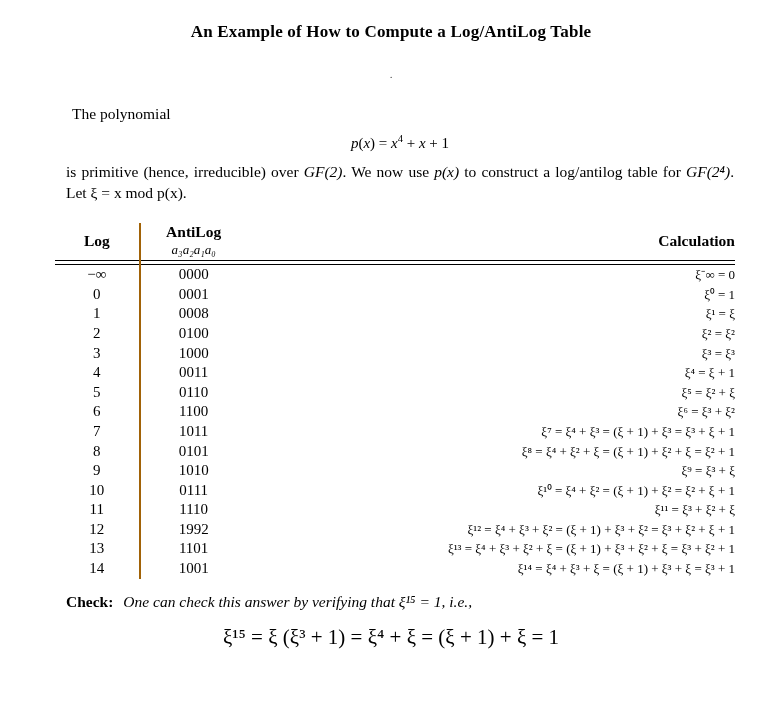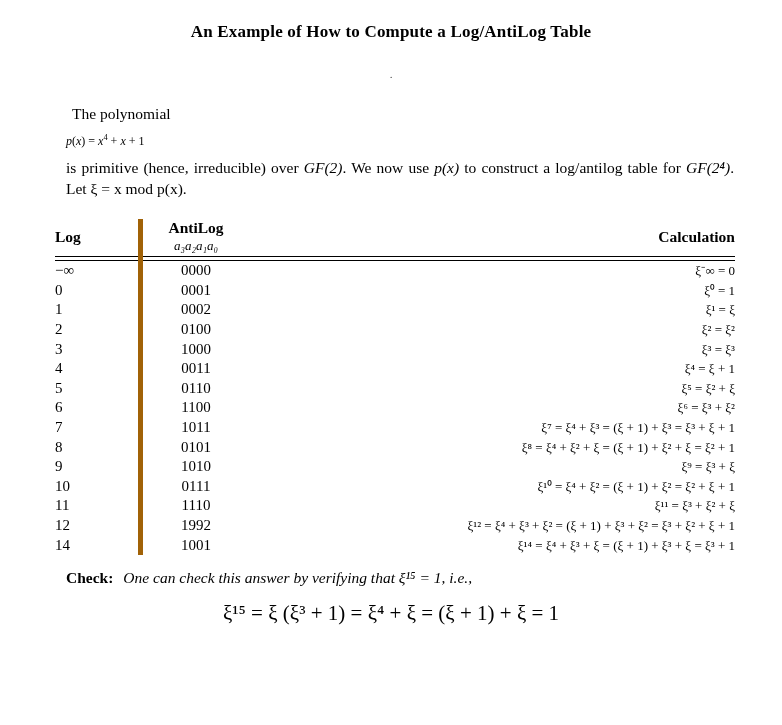--- a/index.html
+++ b/index.html
@@ -37,23 +37,23 @@
   .body-block {
     margin: 0 48px 0 66px;
     font-size: 15.5px;
     line-height: 1.32;
   }
   .para-indent {
     margin-top: 26px;
     text-indent: 6px;
   }
   .displaymath {
-    text-align: left;
+    text-align: center;
     margin: 10px 0 8px 0;
-    font-size: 12px;
+    font-size: 15px;
   }
   .justify {
     text-align: justify;
     margin-top: 2px;
   }
   .mi { font-style: italic; }
   sup { font-size: 0.70em; vertical-align: super; line-height: 0; }
 
   
   .table-wrap {
@@ -63,38 +63,38 @@
   }
   table.logtable {
     border-collapse: collapse;
     font-size: 15px;
     width: 680px;
   }
   table.logtable th, table.logtable td {
     padding: 0;
     vertical-align: middle;
   }
-  .col-log { width: 86px; text-align: left; }
+  .col-log { width: 86px; text-align: center; }
   .col-anti { width: 108px; text-align: center; }
   .col-calc { width: 486px; text-align: right; padding-left: 10px !important; }
 
   thead th {
     font-weight: bold;
     font-size: 15.5px;
     padding-bottom: 2px !important;
   }
   .head-anti-sub {
     font-weight: normal;
     font-size: 13px;
     font-style: italic;
     display: block;
     margin-top: 1px;
   }
   .vline {
-    border-left: 5px solid #a16207;
+    border-left: 2px solid #a16207;
   }
   .hrule-double {
     border-top: 1px solid #000;
     border-bottom: 1px solid #000;
     height: 3px;
     padding: 0;
     line-height: 0;
   }
   .rowcell { height: 19.6px; line-height: 19.6px; font-size: 15px; }
   .calccell { font-size: 13px; white-space: nowrap; }
@@ -155,21 +155,21 @@
             <td class="col-anti rowcell vline">0000</td>
             <td class="col-calc rowcell calccell">ξ⁻∞ = 0</td>
           </tr>
           <tr>
             <td class="col-log rowcell">0</td>
             <td class="col-anti rowcell vline">0001</td>
             <td class="col-calc rowcell calccell">ξ⁰ = 1</td>
           </tr>
           <tr>
             <td class="col-log rowcell">1</td>
-            <td class="col-anti rowcell vline">0002</td>
+            <td class="col-anti rowcell vline">0008</td>
             <td class="col-calc rowcell calccell">ξ¹ = ξ</td>
           </tr>
           <tr>
             <td class="col-log rowcell">2</td>
             <td class="col-anti rowcell vline">0100</td>
             <td class="col-calc rowcell calccell">ξ² = ξ²</td>
           </tr>
           <tr>
             <td class="col-log rowcell">3</td>
             <td class="col-anti rowcell vline">1000</td>
@@ -214,20 +214,25 @@
             <td class="col-log rowcell">11</td>
             <td class="col-anti rowcell vline">1110</td>
             <td class="col-calc rowcell calccell">ξ¹¹ = ξ³ + ξ² + ξ</td>
           </tr>
           <tr>
             <td class="col-log rowcell">12</td>
             <td class="col-anti rowcell vline">1992</td>
             <td class="col-calc rowcell calccell">ξ¹² = ξ⁴ + ξ³ + ξ² = (ξ + 1) + ξ³ + ξ² = ξ³ + ξ² + ξ + 1</td>
           </tr>
           <tr>
+            <td class="col-log rowcell">13</td>
+            <td class="col-anti rowcell vline">1101</td>
+            <td class="col-calc rowcell calccell">ξ¹³ = ξ⁴ + ξ³ + ξ² + ξ = (ξ + 1) + ξ³ + ξ² + ξ = ξ³ + ξ² + 1</td>
+          </tr>
+          <tr>
             <td class="col-log rowcell last-row">14</td>
             <td class="col-anti rowcell vline last-row">1001</td>
             <td class="col-calc rowcell calccell last-row">ξ¹⁴ = ξ⁴ + ξ³ + ξ = (ξ + 1) + ξ³ + ξ = ξ³ + 1</td>
           </tr>
         </tbody>
     </table>
   </div>
 
   <div class="check-line">
     <span class="check-label">Check:</span><span class="check-text">One can check this answer by verifying that ξ¹⁵ = 1, i.e.,</span>

